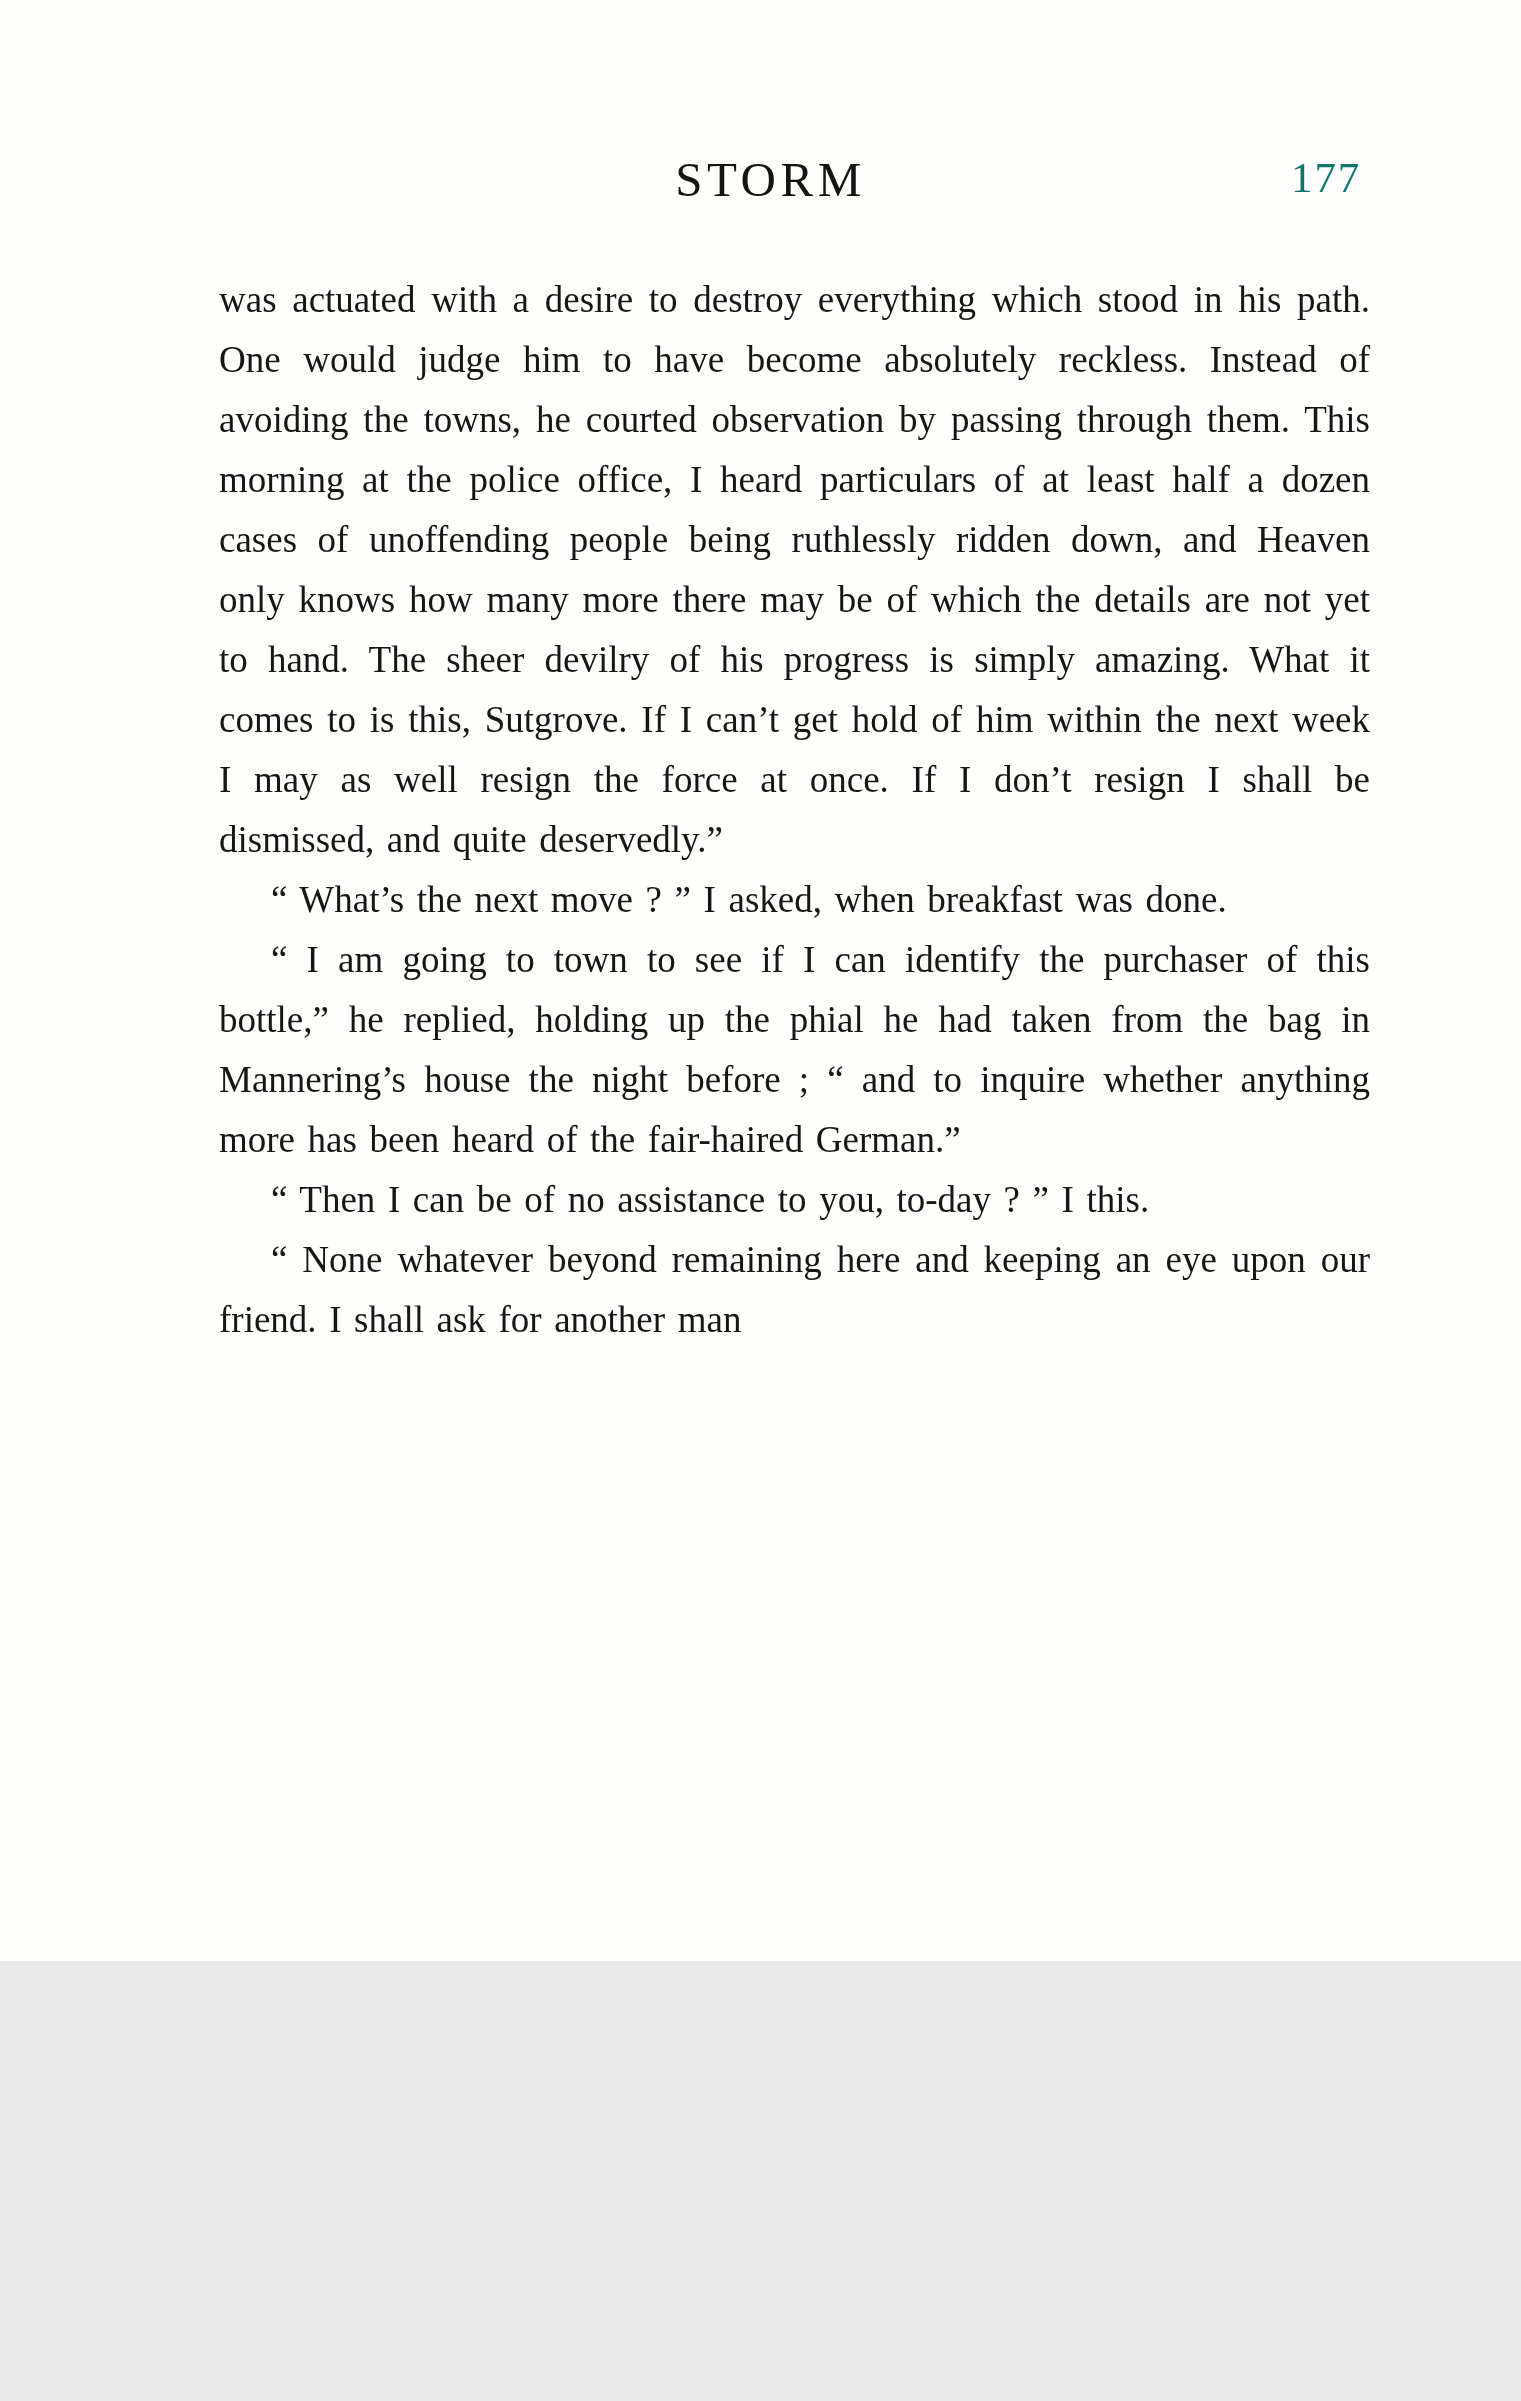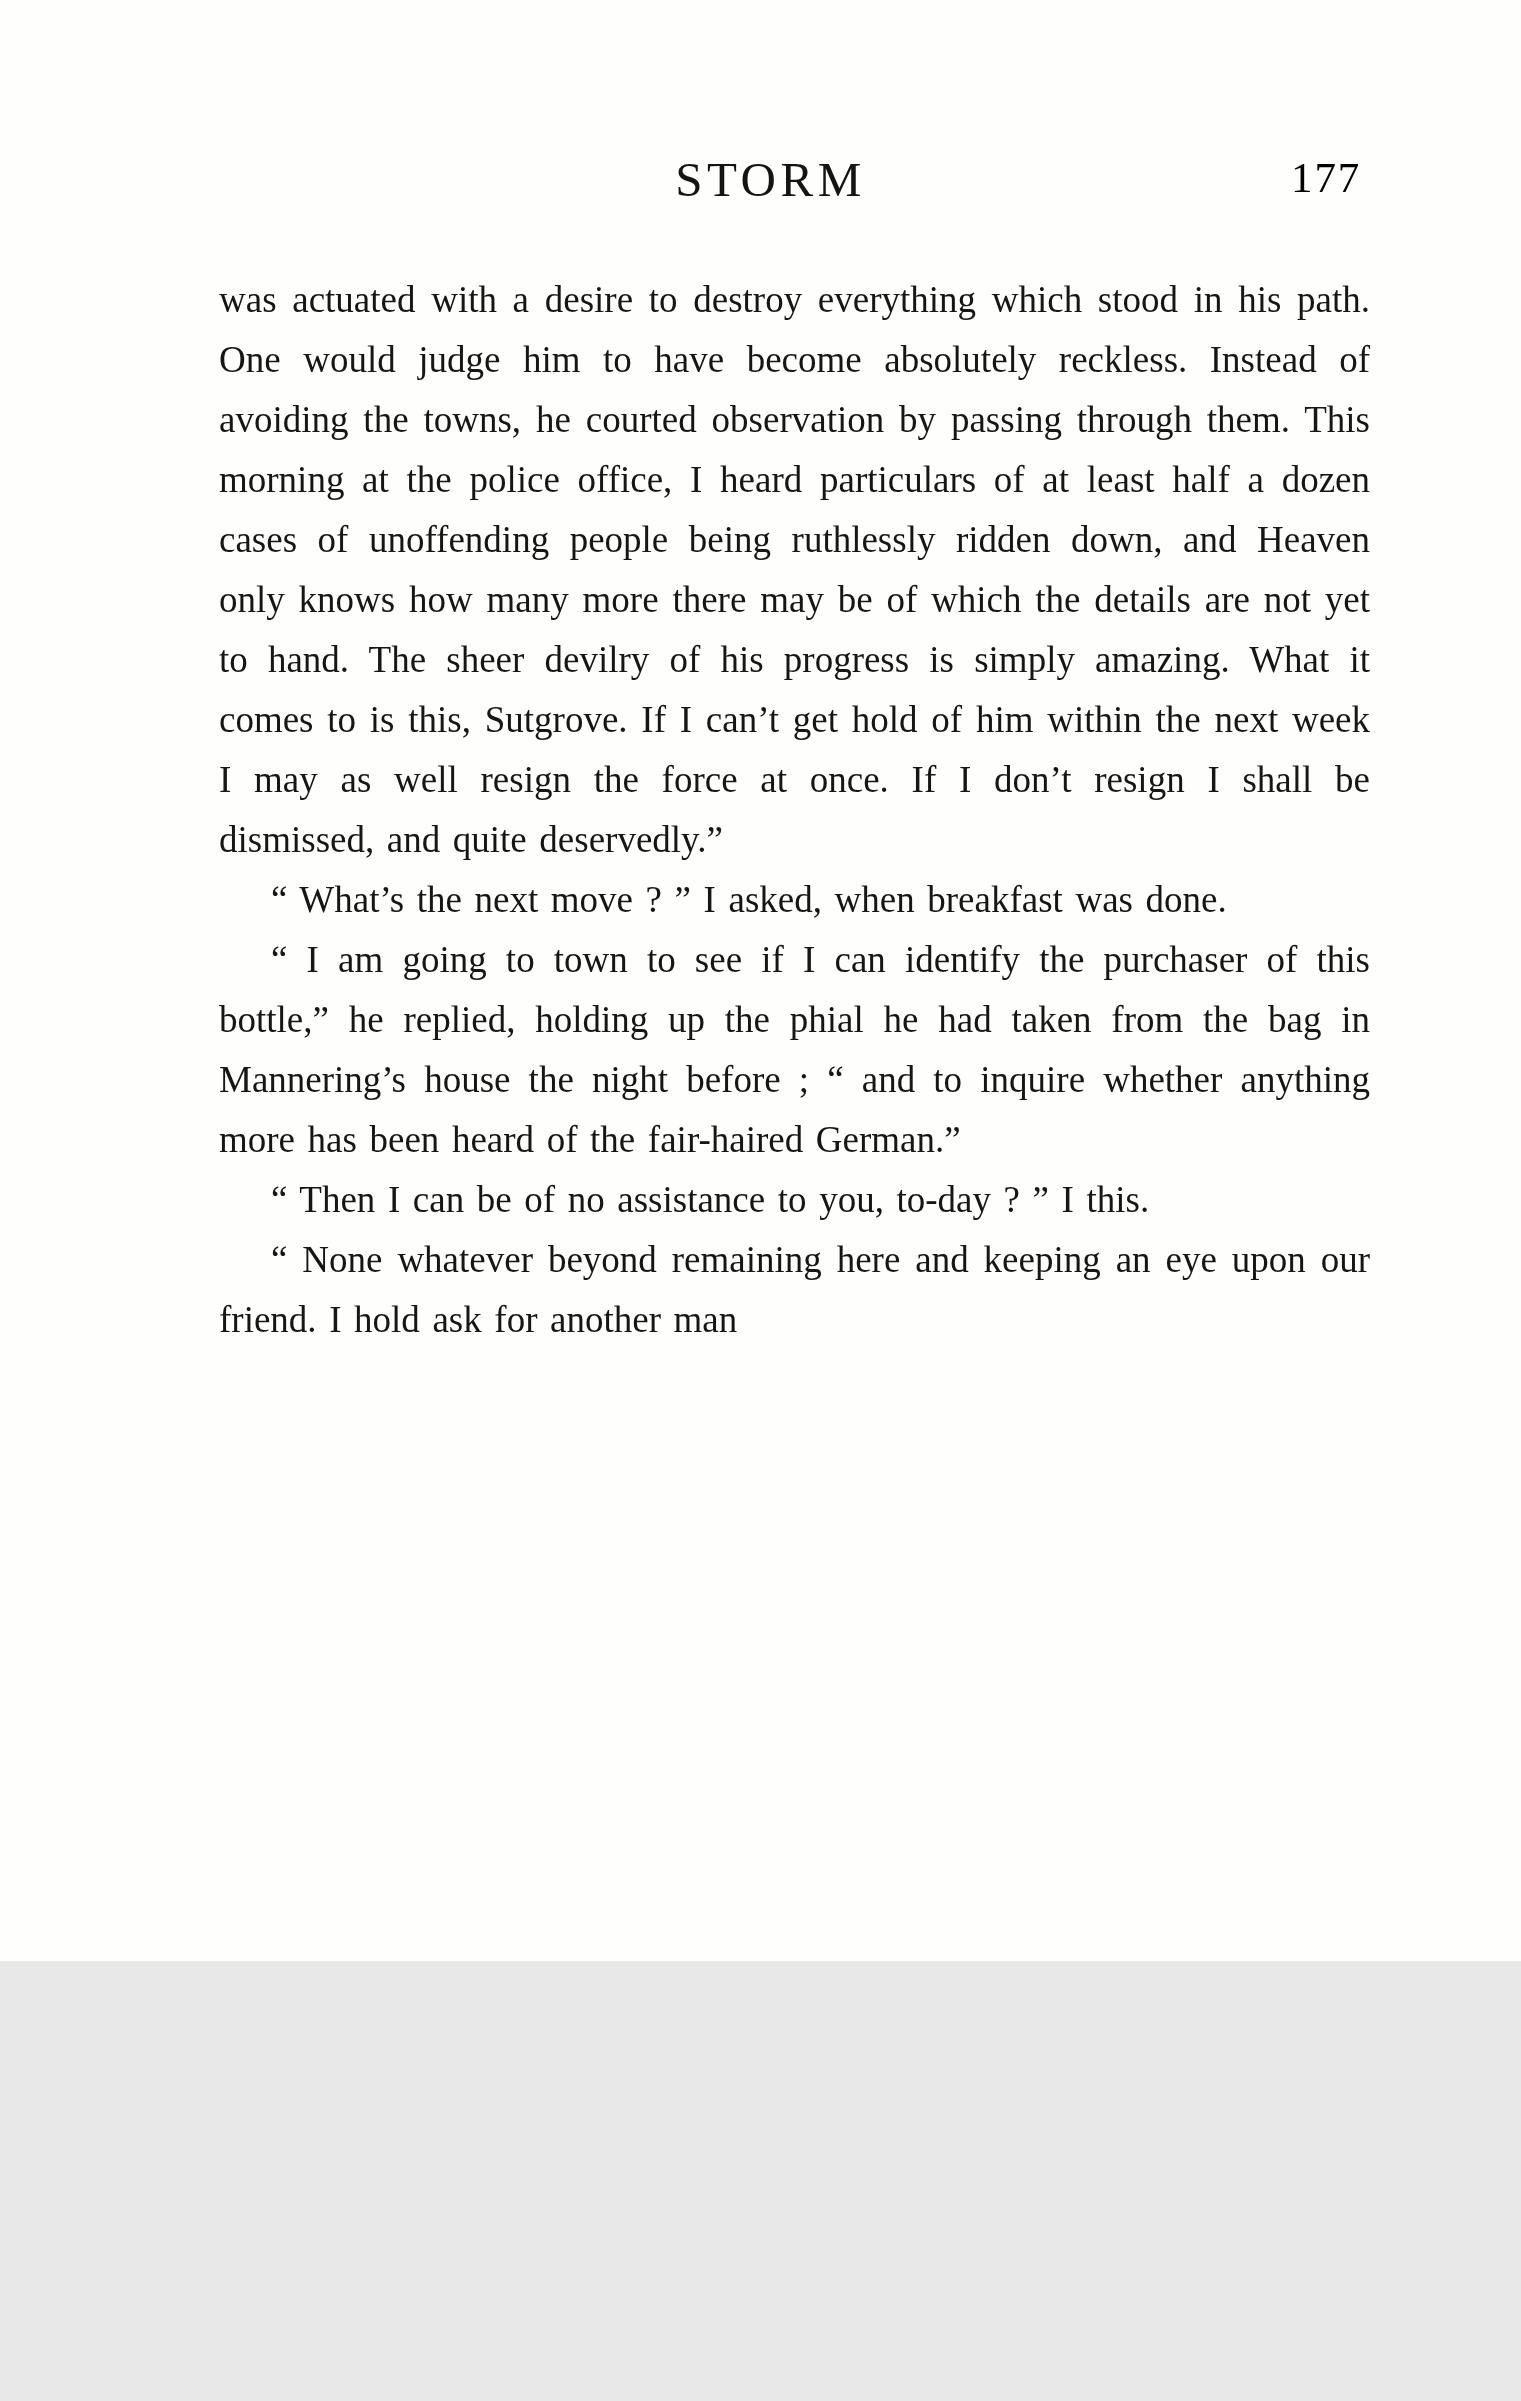--- a/index.html
+++ b/index.html
@@ -41,21 +41,21 @@
     font-weight: 400;
     color: #151413;
   }
 
   .page-number {
     position: absolute;
     right: 9px;
     top: 1.8px;
     font-size: 43px;
     letter-spacing: 1.8px;
-    color: #000000;
+    color: #0f766e;
   }
 
   .page-body {
     margin-top: 47px;
     font-size: 37px;
     line-height: 60px;
     text-align: justify;
     word-spacing: 0.09em;
     color: #171615;
     margin-left: 48px;
@@ -104,21 +104,21 @@
     <div class="page-header">
       <div class="page-title">STORM</div>
       <div class="page-number">177</div>
     </div>
 
     <div class="page-body">
       <p class="no-indent">was actuated with a desire to destroy everything which stood in his path. One would judge him to have become absolutely reckless. Instead of avoiding the towns, he courted observation by passing through them. This morning at the police office, I heard particulars of at least half a dozen cases of unoffending people being ruthlessly ridden down, and Heaven only knows how many more there may be of which the details are not yet to hand. The sheer devilry of his progress is simply amazing. What it comes to is this, Sutgrove. If I can’t get hold of him within the next week I may as well resign the force at once. If I don’t resign I shall be dismissed, and quite deservedly.”</p>
       <p>“ What’s the next move ? ” I asked, when breakfast was done.</p>
       <p>“ I am going to town to see if I can identify the purchaser of this bottle,” he replied, holding up the phial he had taken from the bag in Mannering’s house the night before ; “ and to inquire whether anything more has been heard of the fair-haired German.”</p>
       <p>“ Then I can be of no assistance to you, to-day ? ” I this.</p>
-      <p>“ None whatever beyond remaining here and keeping an eye upon our friend. I hold ask for another man</p>
+      <p>“ None whatever beyond remaining here and keeping an eye upon our friend. I shall ask for another man</p>
     </div>
 
   </div>
 
   <div class="signature-mark">N</div>
 
   <div class="stray-dot-center">.</div>
 
   <div class="stray-dot-left">.</div>
 

